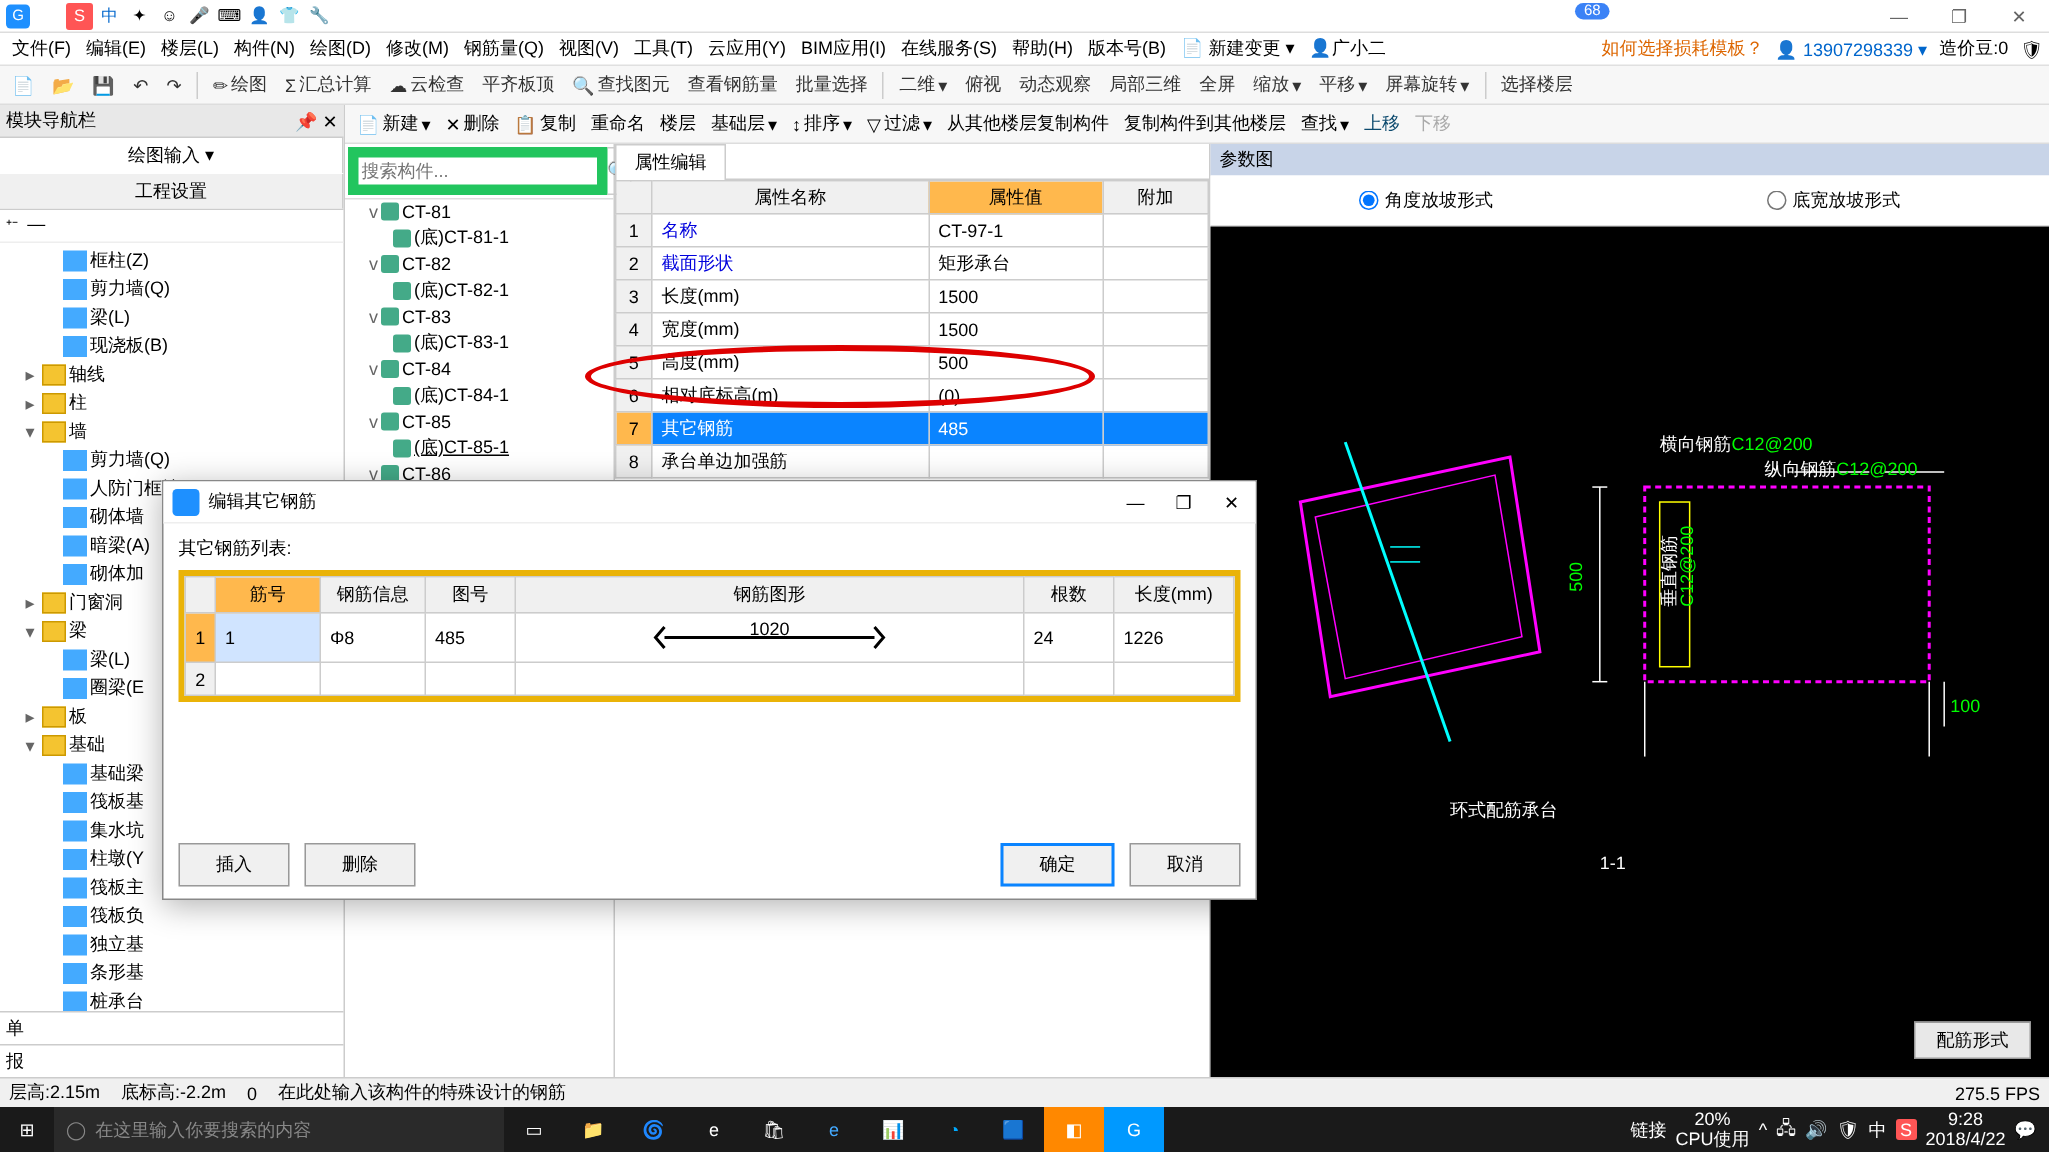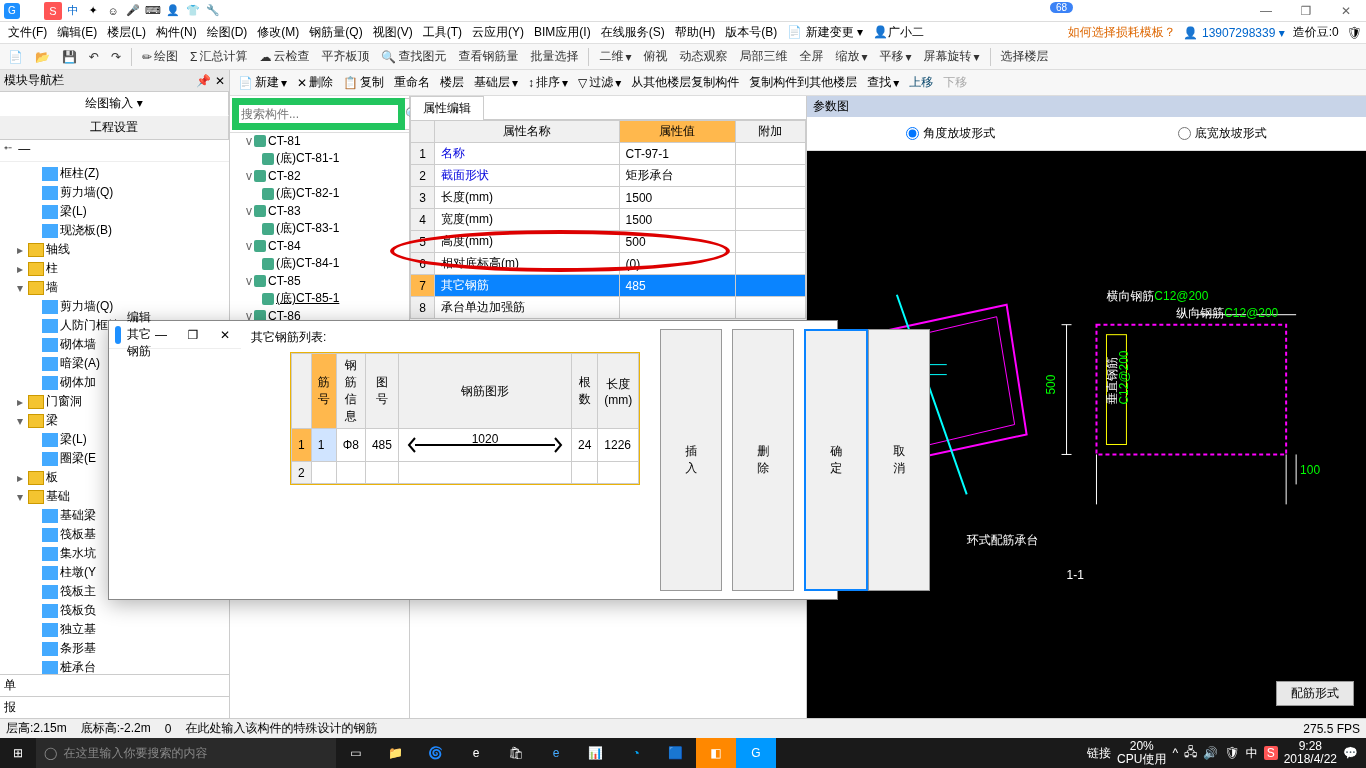--- a/index.html
+++ b/index.html
@@ -60,39 +60,39 @@
 .propgrid tr.sel td { background:#0a84ff; color:#fff; }
 .propgrid tr.sel .rn { background:#ffb84d; color:#000; }
 .ellipse { position:absolute; border:4px solid #d00; border-radius:50%; pointer-events:none; }
 .rightpane { flex:0 0 560px; display:flex; flex-direction:column; border-left:1px solid #ccc; }
 .rtitle { background:#c8d4e8; padding:2px 6px; }
 .rtabs { display:flex; justify-content:space-around; padding:8px; border-bottom:1px solid #ddd; background:#fff; }
 .rtabs label { display:flex; align-items:center; gap:4px; }
 .canvas { flex:1; background:#000; position:relative; overflow:hidden; }
 .canvas svg { width:100%; height:100%; }
 .rbtn { position:absolute; right:12px; bottom:12px; background:#e8e8e8; border:1px solid #999; padding:3px 14px;text-align:center; }
-.dialog { position:absolute; left:108px; top:320px; width:730px; height:280px; background:#fff; border:1px solid #888; box-shadow:0 4px 20px rgba(0,0,0,0.3); z-index:100; display:flex; flex-direction:row; }
+.dialog { position:absolute; left:108px; top:320px; width:730px; height:280px; background:#fff; border:1px solid #888; box-shadow:0 4px 20px rgba(0,0,0,0.3); z-index:100; display:flex; flex-direction:column; }
 .dlgtitle { height:28px; display:flex; align-items:center; padding:0 6px; background:#fff; border-bottom:1px solid #eee; }
 .dlgtitle .dic { width:18px; height:18px; background:#1e90ff; border-radius:3px; margin-right:6px; }
 .dlgtitle .dwb { margin-left:auto; display:flex; gap:12px; }
 .dlgtitle .dwb span { width:20px; text-align:center; cursor:pointer; }
 .dlgbody { flex:1; padding:8px 10px; display:flex; flex-direction:column; }
 .dlgbody .lbl { margin-bottom:6px; }
-.dtable { border:1px solid #eab308;margin-left:39px; }
+.dtable { border:4px solid #eab308; }
 .dtable table { border-collapse:collapse; width:100%; }
 .dtable th,.dtable td { border:1px solid #ccc; padding:3px 6px; height:22px; }
 .dtable th { background:#f0f0f0; text-align:center; font-weight:normal; }
 .dtable th.sel { background:#ffb84d; }
 .dtable .rn { background:#f0f0f0; text-align:center; width:20px; }
 .dtable .rn.sel { background:#ffb84d; }
 .dtable td.sel { background:#d0e4ff; }
 .shapesvg { display:block; margin:0 auto; }
 .dlgbtns { padding:8px 10px; display:flex; gap:10px; }
 .dlgbtns button { padding:4px 24px; background:#f0f0f0; border:1px solid #999; }
-.dlgbtns .right { margin-left:auto; display:flex; }
+.dlgbtns .right { margin-left:auto; display:flex; gap:10px; }
 .dlgbtns .primary { border:2px solid #0a84ff; }
 .statusbar { height:20px; background:#f0f0f0; border-top:1px solid #ccc; display:flex; align-items:center; padding:0 6px; gap:14px; font-size:11px; }
 .statusbar .r { margin-left:auto; }
 .taskbar { height:30px; background:#1a1a1a; display:flex; align-items:center; color:#fff; position:absolute; bottom:0; left:0; right:0; }
 .taskbar .start { width:36px; height:30px; display:flex; align-items:center; justify-content:center; }
 .taskbar .search { display:flex; align-items:center; background:#2a2a2a; height:30px; padding:0 8px; flex:0 0 300px; color:#888; gap:6px;}
 .taskbar .icons { display:flex; }
 .taskbar .icons .ti { width:40px; height:30px; display:flex; align-items:center; justify-content:center; }
 .taskbar .tray { margin-left:auto; display:flex; align-items:center; gap:6px; padding:0 8px; font-size:11px; }
 .taskbar .clock { text-align:center; line-height:1.1; font-size:11px; }

